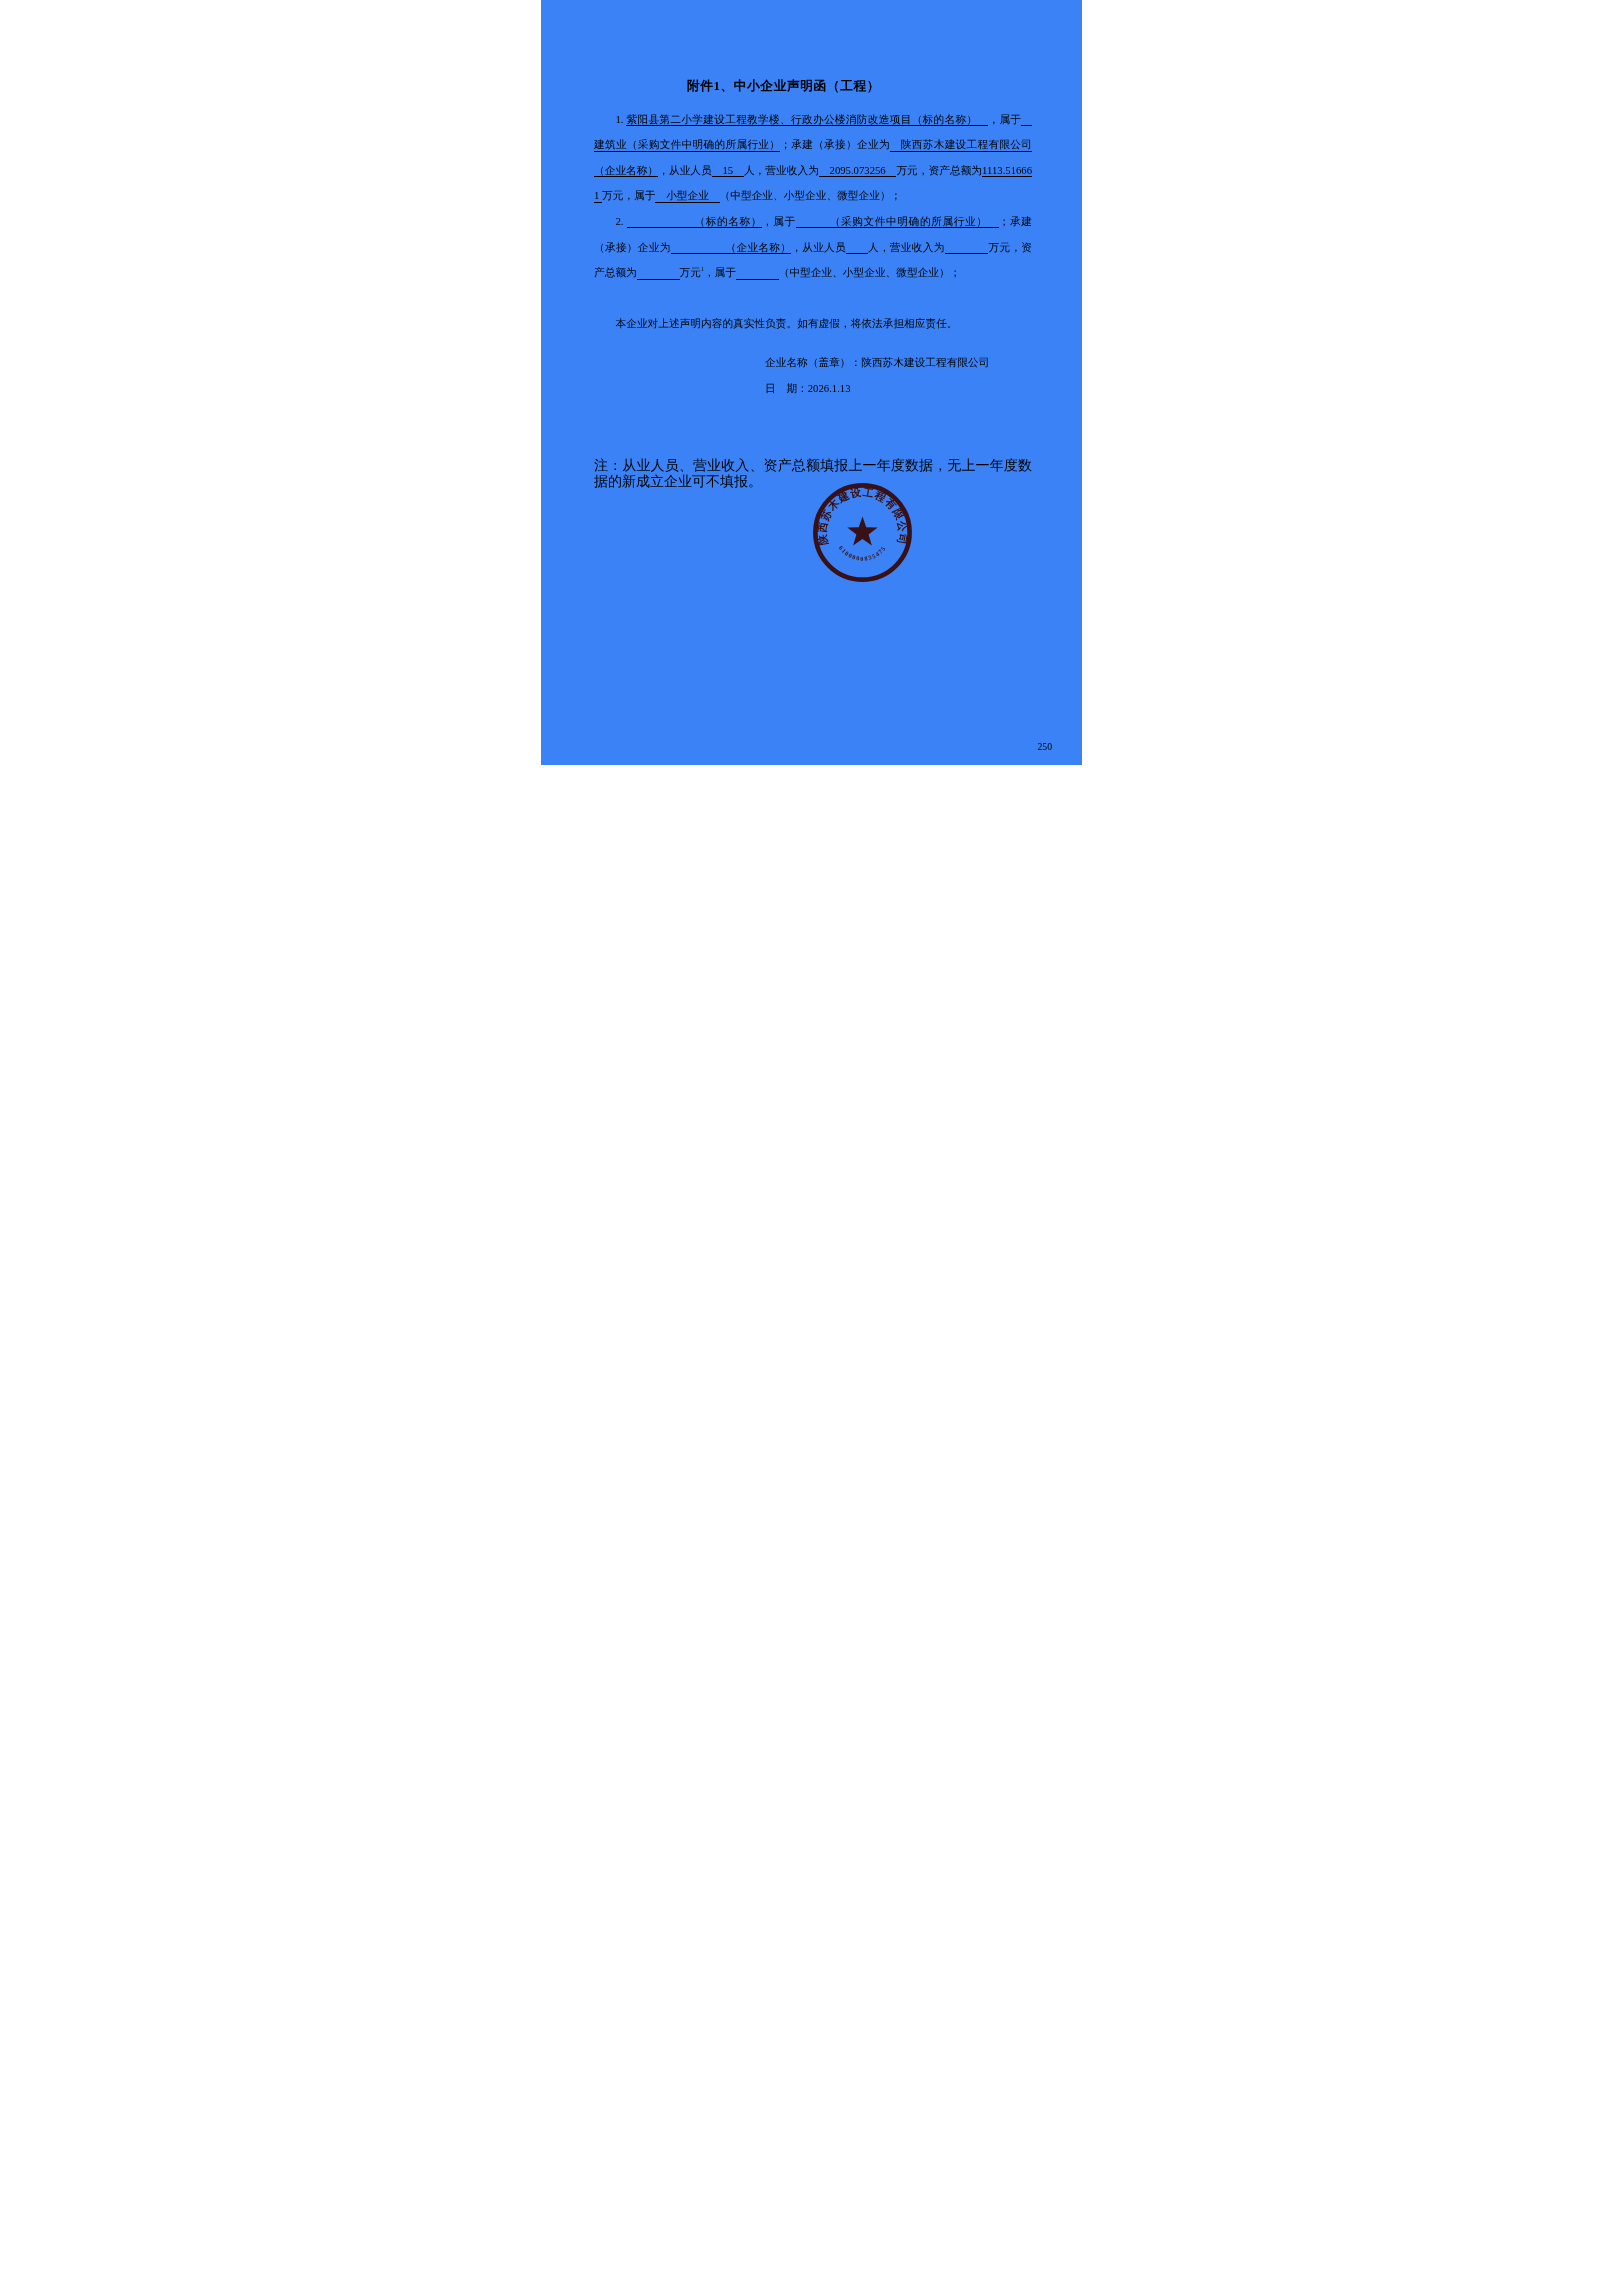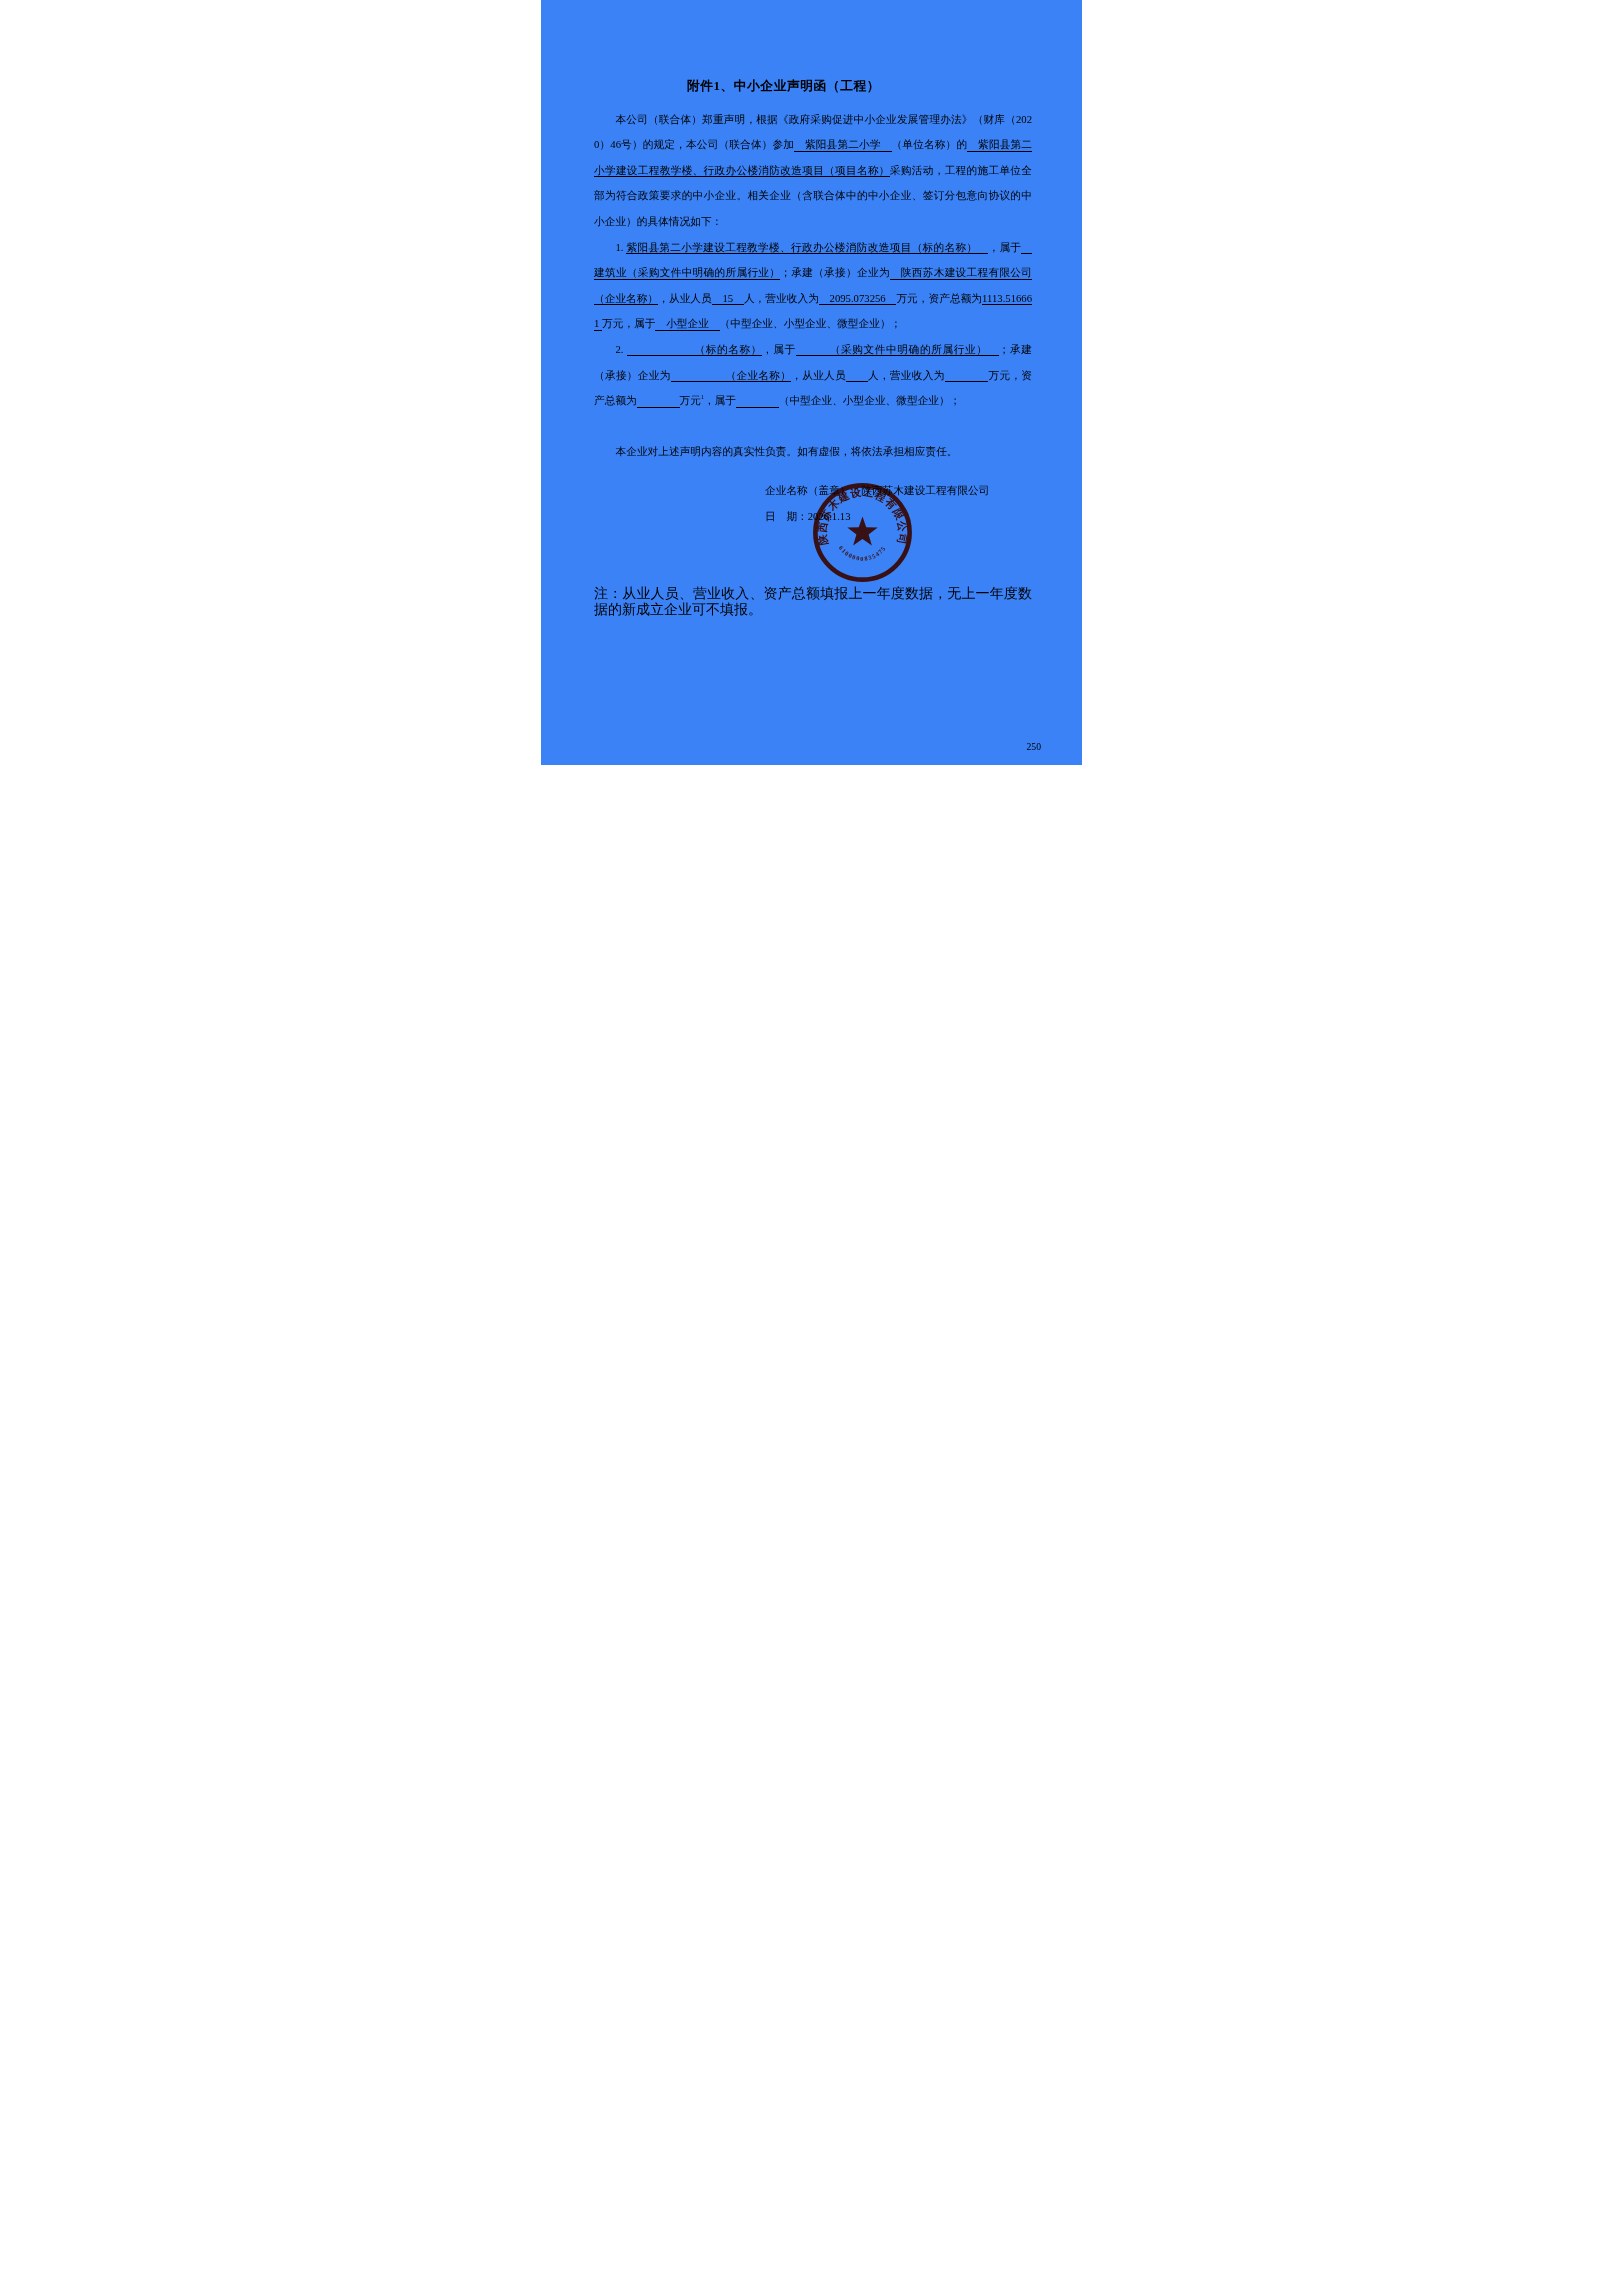--- a/index.html
+++ b/index.html
@@ -50,21 +50,21 @@
   }
   .sig-line { white-space: nowrap; }
   .footnote {
     font-size: 14px;
     line-height: 15.3px;
     margin: 57px 0 0 0;
     text-align: justify;
   }
   .pageno {
     position: absolute;
-    right: 41px;
+    right: 30px;
     bottom: 13.3px;
     font-size: 9.7px;
   }
   .seal {
     position: absolute;
     left: 270px;
     top: 481px;
     width: 103px;
     height: 103px;
     mix-blend-mode: multiply;
@@ -75,21 +75,20 @@
     font-weight: bold;
   }
 </style>
 </head>
 <body>
 
 <div class="page">
 
   <h1 class="title">附件1、中小企业声明函（工程）</h1>
 
-  <p class="para"><span>本公司（联合体）郑重声明，根据《政府采购促进中小企业发展管理办法》（财库（2020）46号）的规定，本公司（联合体）参加</span><span class="u">　紫阳县第二小学　</span><span>（单位名称）的</span><span class="u">　紫阳县第二小学建设工程教学楼、行政办公楼消防改造项目（项目名称）</span><span>采购活动，工程的施工单位全部为符合政策要求的中小企业。相关企业（含联合体中的中小企业、签订分包意向协议的中小企业）的具体情况如下：</span></p>
 
   <p class="para"><span>1. </span><span class="u">紫阳县第二小学建设工程教学楼、行政办公楼消防改造项目（标的名称）　</span><span>，属于</span><span class="u">　建筑业（采购文件中明确的所属行业）</span><span>；承建（承接）企业为</span><span class="u">　陕西苏木建设工程有限公司（企业名称）</span><span>，从业人员</span><span class="u">　15　</span><span>人，营业收入为</span><span class="u">　2095.073256　</span><span>万元，资产总额为</span><span class="u">1113.516661 </span><span>万元，属于</span><span class="u">　小型企业　</span><span>（中型企业、小型企业、微型企业）；</span></p>
 
   <p class="para"><span>2. </span><span class="u">　　　　　　（标的名称）</span><span>，属于</span><span class="u">　　　（采购文件中明确的所属行业）　</span><span>；承建（承接）企业为</span><span class="u">　　　　　（企业名称）</span><span>，从业人员</span><span class="u">　　</span><span>人，营业收入为</span><span class="u">　　　　</span><span>万元，资产总额为</span><span class="u">　　　　</span><span>万元</span><sup class="fn-ref">1</sup><span>，属于</span><span class="u">　　　　</span><span>（中型企业、小型企业、微型企业）；</span></p>
 
 
   <p class="para resp"><span>本企业对上述声明内容的真实性负责。如有虚假，将依法承担相应责任。</span></p>
 
   <div class="sig">
     <div class="sig-line"><span>企业名称（盖章）：</span><span>陕西苏木建设工程有限公司</span></div>

